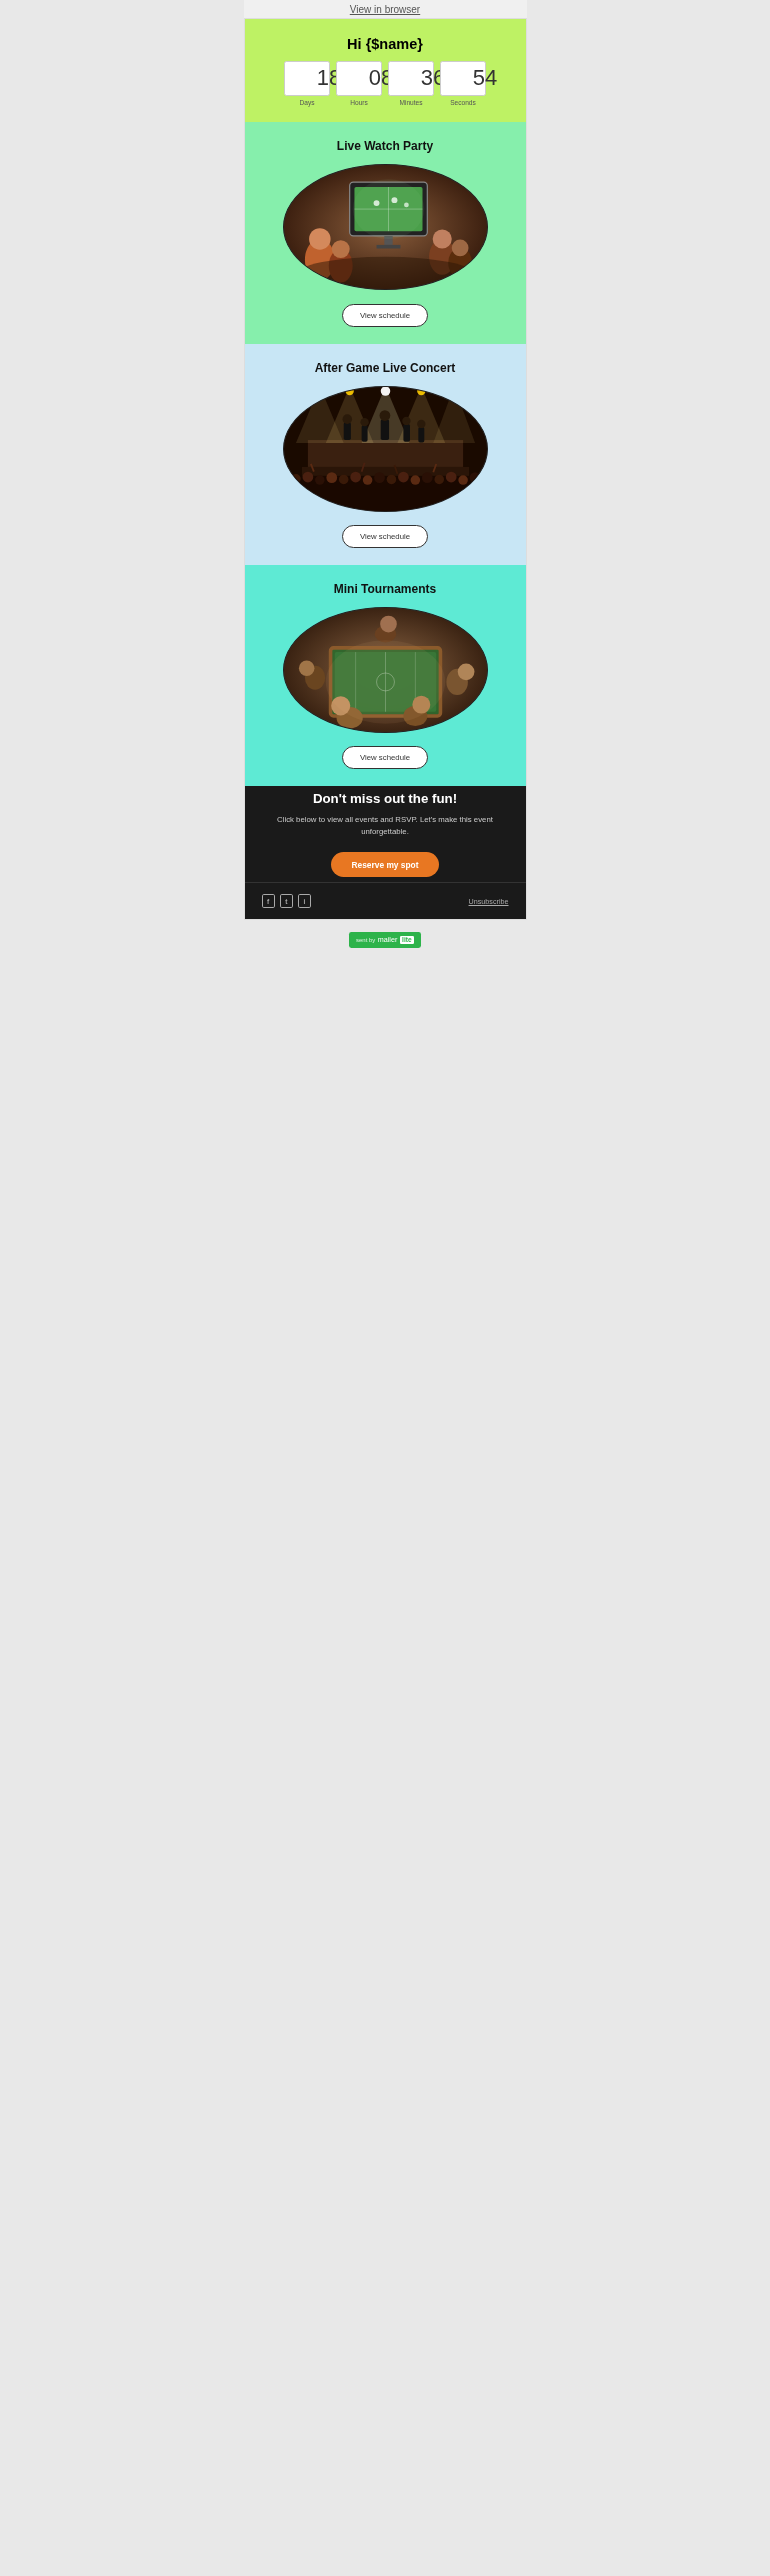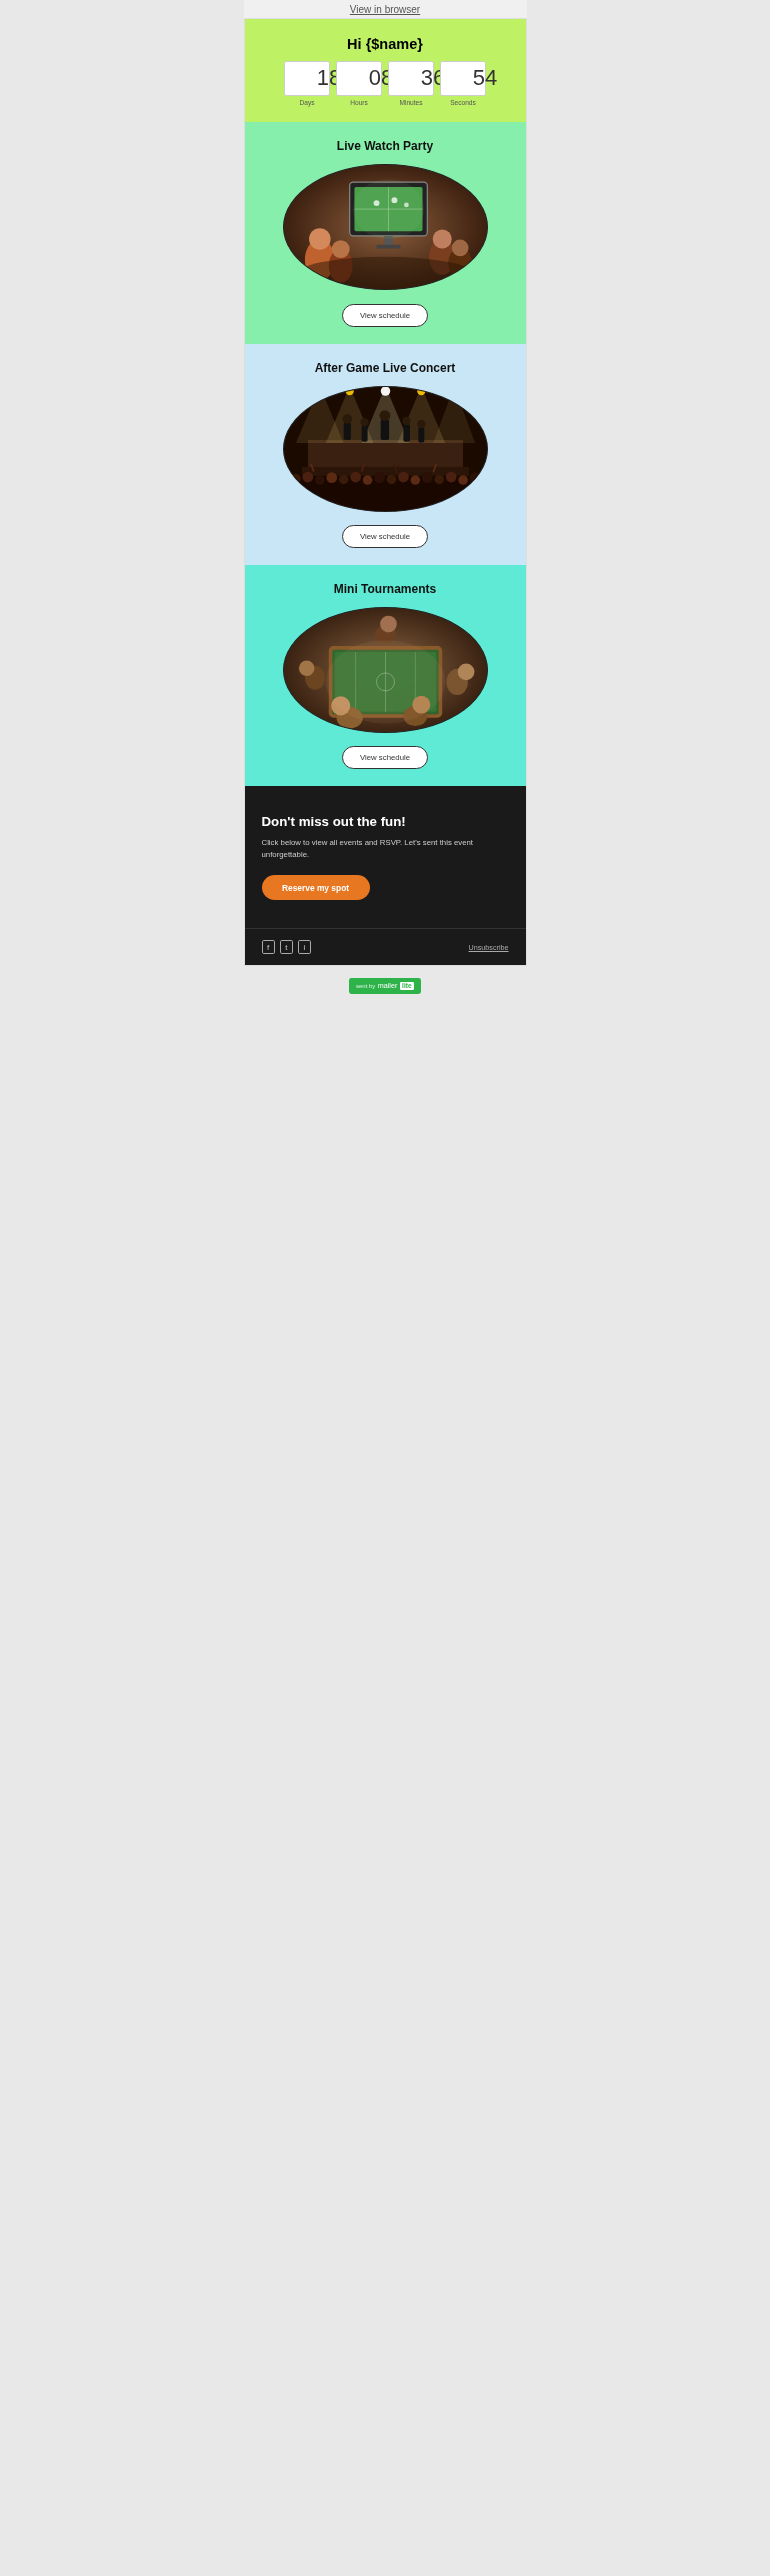--- a/index.html
+++ b/index.html
@@ -140,21 +140,22 @@
       background: #fff;
       font-size: 7.8px;
       color: #333;
       cursor: pointer;
       text-decoration: none;
     }
 
     
     .cta-section {
       background: #1a1a1a;
-      padding: 28px 17px;
+      padding: 5px 17px;
+      text-align: center;
       color: #fff;
     }
     .cta-section h2 {
       font-size: 13.3px;
       font-weight: bold;
       margin-bottom: 7.2px;
     }
     .cta-section p {
       font-size: 7.8px;
       color: #ccc;
@@ -426,21 +427,21 @@
         <circle cx="38" cy="102" r="13" fill="#a07548"></circle>
 
         <ellipse cx="170" cy="125" rx="100" ry="70" fill="#ffcc88" opacity="0.07"></ellipse>
       </svg>
     </div>
     <a class="view-schedule-btn">View schedule</a>
   </div>
 
   <div class="cta-section">
     <h2>Don't miss out the fun!</h2>
-    <p>Click below to view all events and RSVP. Let's sent this event unforgettable.</p>
+    <p>Click below to view all events and RSVP. Let's make this event unforgettable.</p>
     <a class="reserve-btn">Reserve my spot</a>
   </div>
 
   <div class="email-footer">
     <div class="social-icons">
       <div class="social-icon">f</div>
       <div class="social-icon">t</div>
       <div class="social-icon">i</div>
     </div>
     <a class="unsubscribe-link">Unsubscribe</a>

